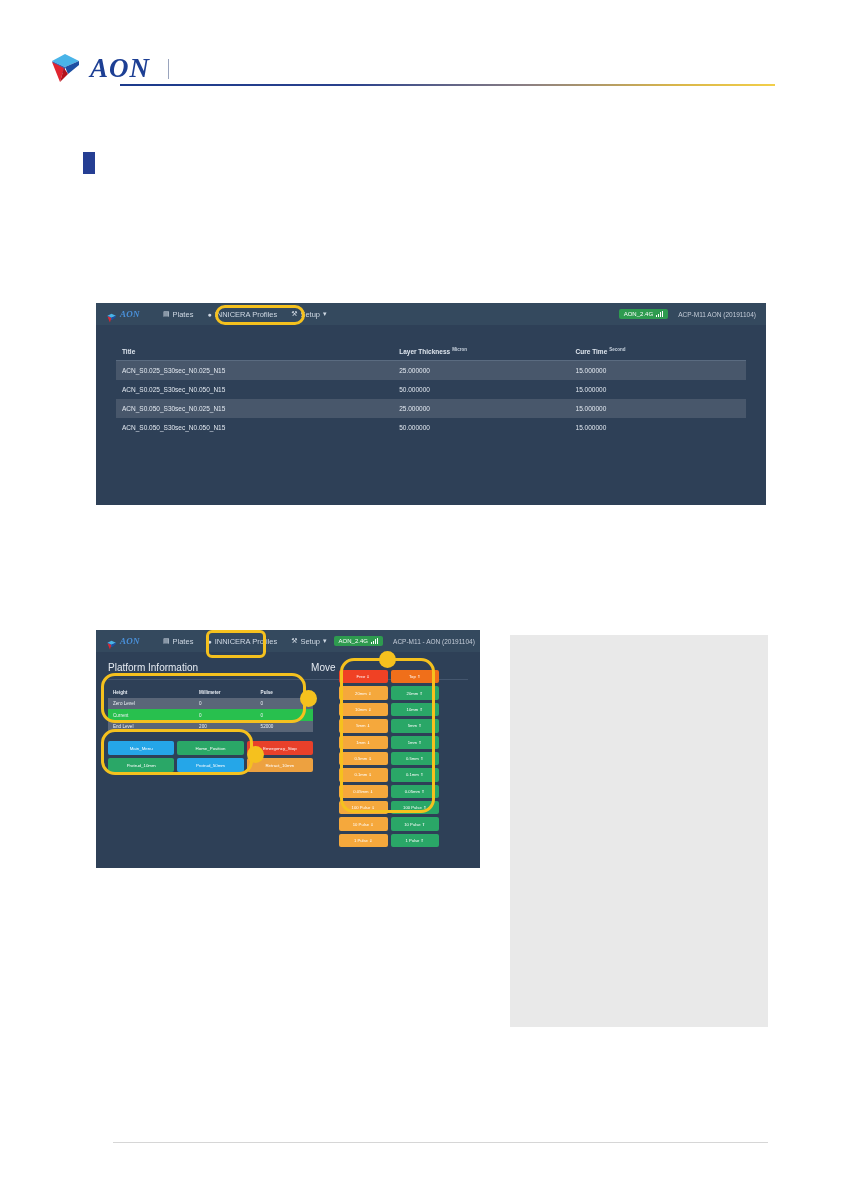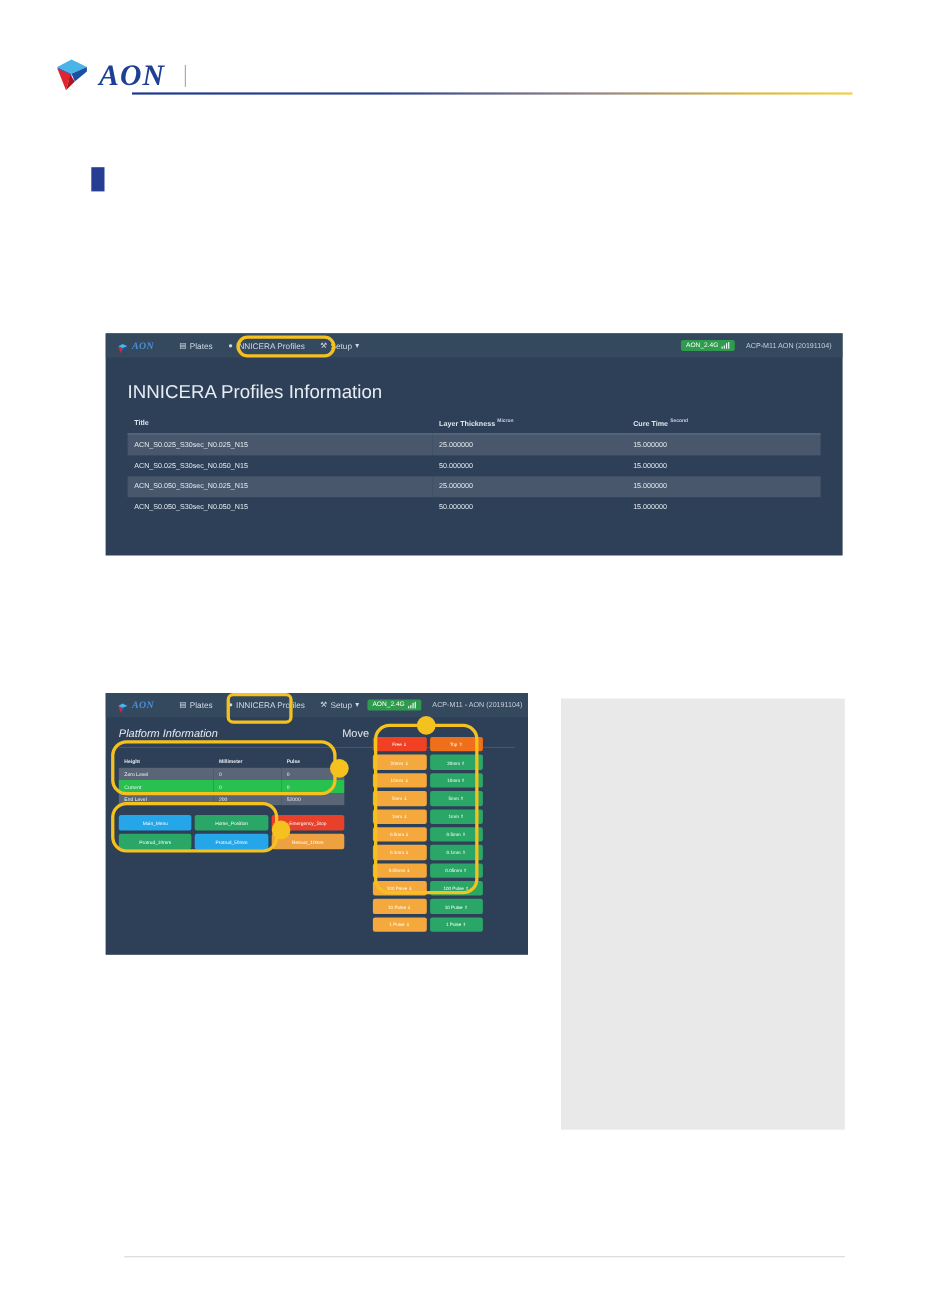--- a/index.html
+++ b/index.html
@@ -59,21 +59,21 @@
   .prof-table td{font-size:6.5px;color:#e3e9f1;padding:6px 0 6px 6px;}
   .prof-table tr.odd td{background:#48576b;}
   .col-title{width:44%;}
   .col-thick{width:28%;}
   .col-cure{width:28%;}
 
   
   #shot-platform{left:96px;top:630px;width:384px;height:238px;}
   .plat-body{position:relative;padding:10px 12px 0 12px;}
   .plat-head-row{display:flex;align-items:baseline;}
-  .plat-title{font-size:10px;color:#e6ebf2;font-style:italic;}
+  .plat-title{font-size:10px;color:#e6ebf2;}
   .move-title{font-size:10px;color:#e6ebf2;margin-left:92px;padding-left:21px;}
   .plat-hr{height:1px;background:#44566e;margin:6px 0 7px 0;width:100%;}
 
   .plat-table{width:205px;border-collapse:collapse;}
   .plat-table th{font-size:4.6px;color:#e6ebf2;text-align:left;font-weight:bold;
     padding:3px 0 3px 5px;background:#2e4057;}
   .plat-table td{font-size:4.6px;color:#eef2f7;padding:3.2px 0 3.2px 5px;}
   .plat-table tr.r-grey td{background:#5a6678;}
   .plat-table tr.r-green td{background:#28c04e;}
   .pc-1{width:42%;} .pc-2{width:30%;} .pc-3{width:28%;}
@@ -159,21 +159,20 @@
             <i></i>
             <i></i>
             <i></i>
           </span>
       </span>
       <span class="machine-id">ACP-M11  AON (20191104)</span>
     </span>
   </div>
 
   <div class="prof-body">
-    <h1 class="prof-title">INNICERA Profiles Information</h1>
     <table class="prof-table">
       <thead>
         <tr>
           <th class="col-title">
             <span>Title</span>
           </th>
           <th class="col-thick">
             <span>Layer Thickness</span><sup>Micron</sup>
           </th>
           <th class="col-cure">

